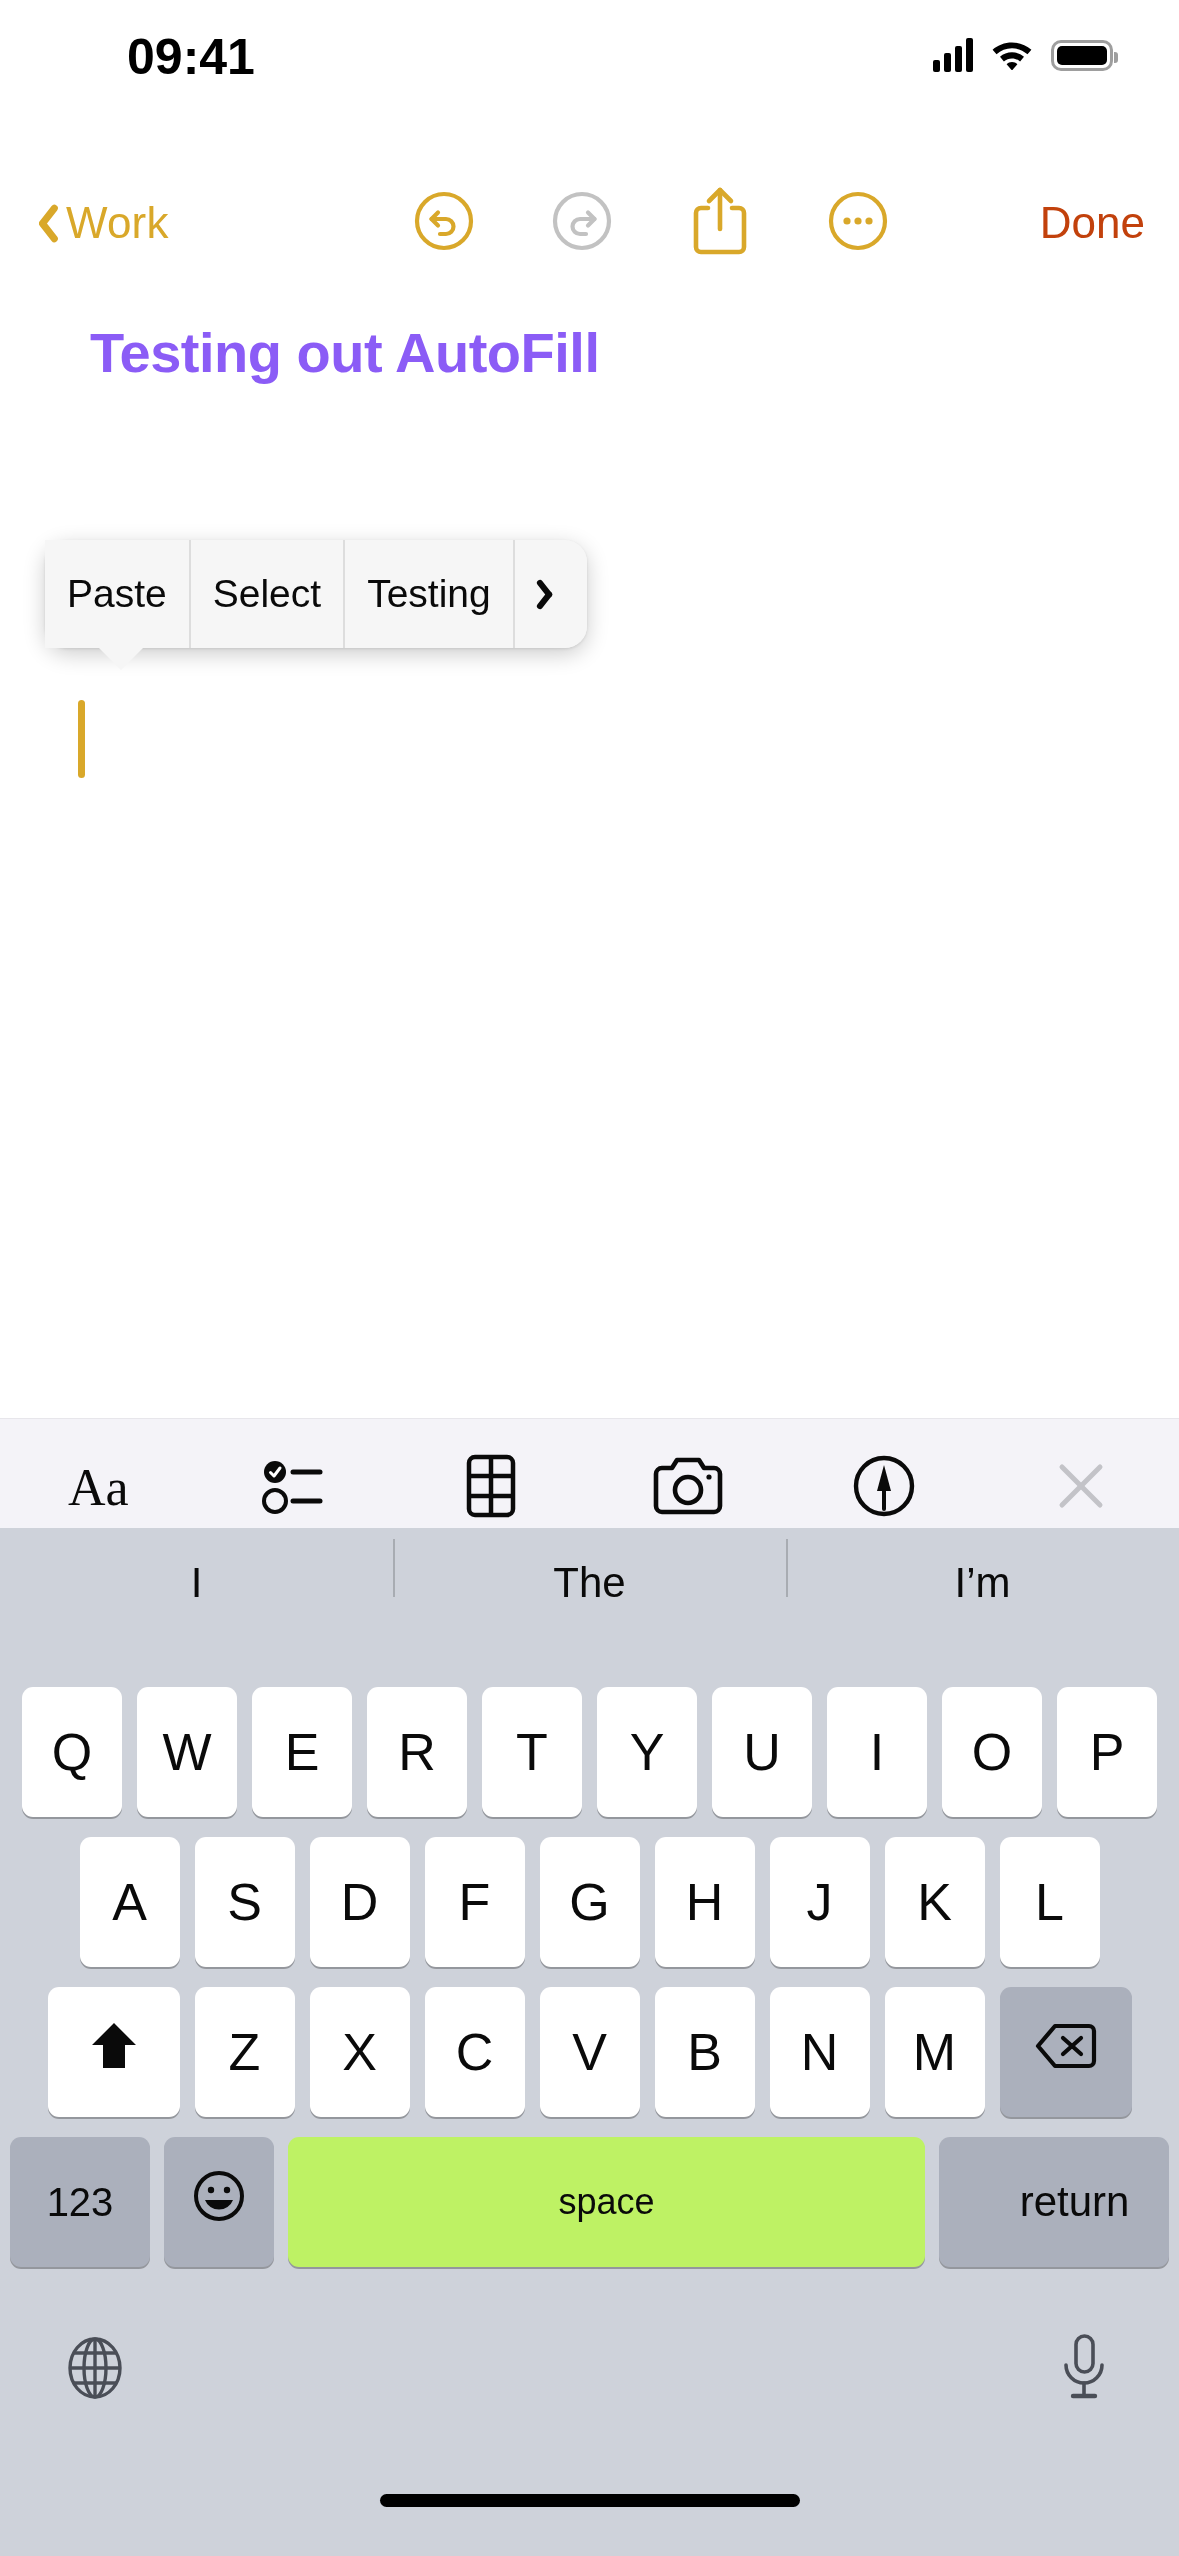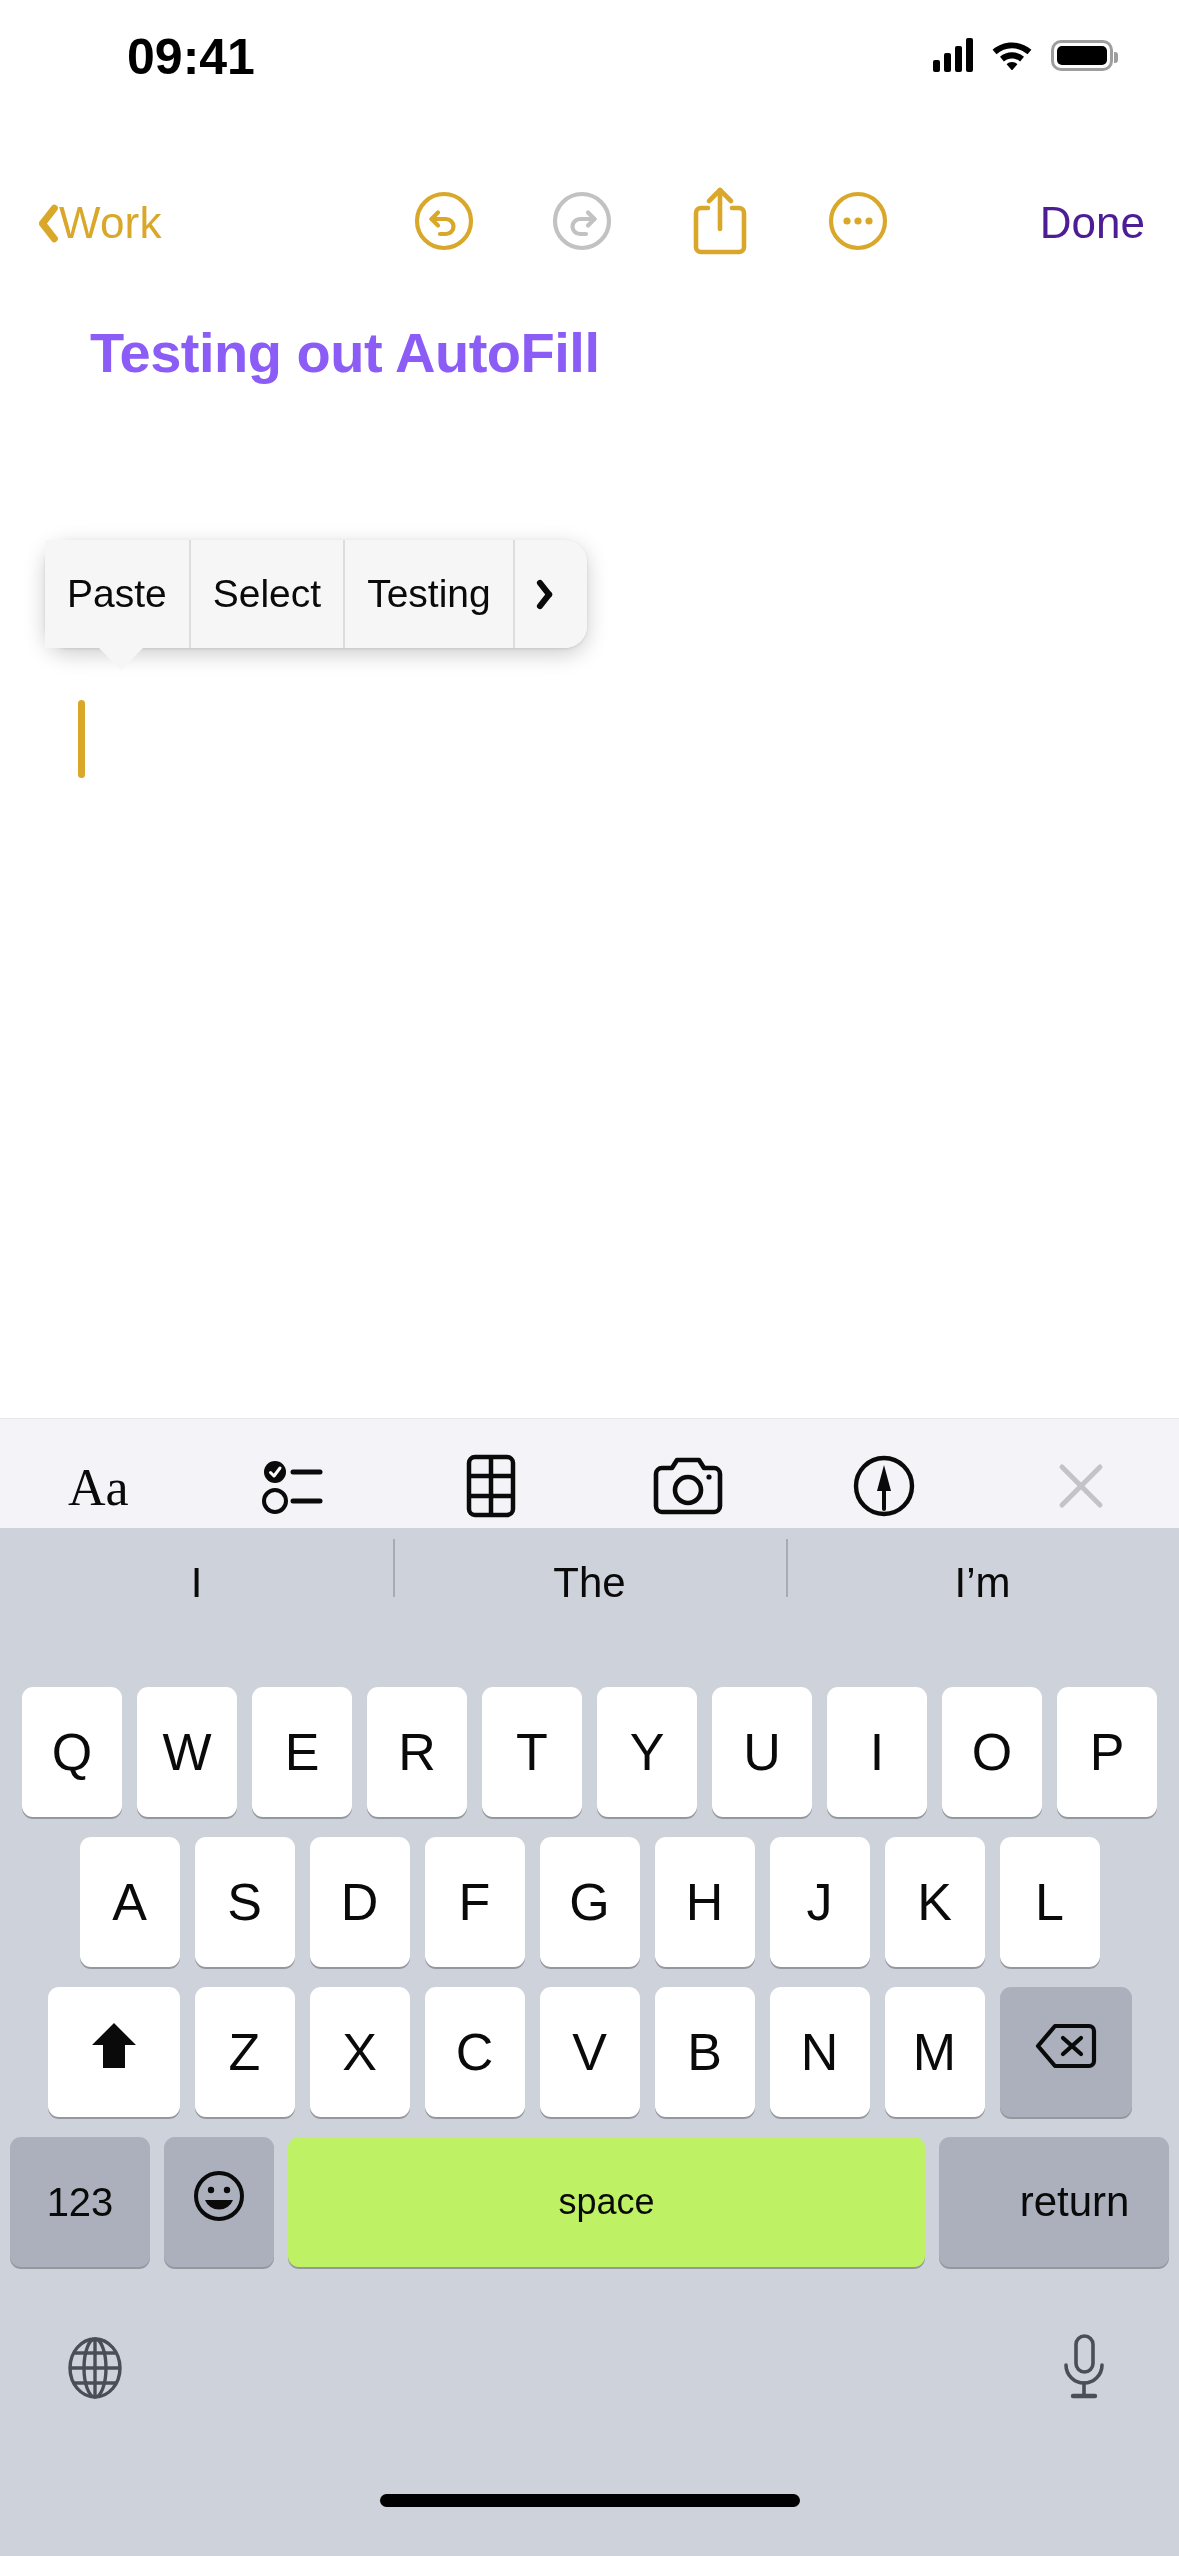--- a/index.html
+++ b/index.html
@@ -40,42 +40,42 @@
     background:rgba(0,0,0,0.38); border-radius:0 3px 3px 0;
   }
   .batt b { display:block; width:100%; height:100%; background:#000; border-radius:5px; }
 
   
   #nav-bar {
     position:absolute; top:175px; left:0; width:1179px; height:110px;
   }
   #nav-back {
     position:absolute; left:28px; top:8px; height:80px;
-    display:flex; align-items:center; gap:5px; cursor:pointer;
+    display:flex; align-items:center; gap:12px; cursor:pointer;
   }
   #nav-back .chev { width:26px; height:46px; position:relative; }
   #nav-back .chev::before, #nav-back .chev::after {
     content:""; position:absolute; left:9px; width:7px; height:26px;
     background:#D9A82A; border-radius:4px;
   }
   #nav-back .chev::before { top:0px; transform:rotate(38deg); transform-origin:bottom center; }
   #nav-back .chev::after  { top:21px; transform:rotate(-38deg); transform-origin:top center; }
   #nav-back span { font-size:44px; color:#D9A82A; letter-spacing:0.2px; }
 
   .nav-icon-btn {
     position:absolute; top:8px; width:80px; height:80px;
     display:flex; align-items:center; justify-content:center; cursor:pointer;
   }
   #nav-undo { left:404px; }
   #nav-redo { left:542px; }
   #nav-share{ left:680px; }
   #nav-more { left:818px; }
   #nav-done {
     position:absolute; right:34px; top:8px; height:80px;
-    display:flex; align-items:center; font-size:44px; color:#4c1d95; cursor:pointer;margin-left:40px;
+    display:flex; align-items:center; font-size:44px; color:#c2410c; cursor:pointer;margin-left:40px;
   }
 
   
   #note-title {
     position:absolute; left:44px; top:320px; width:1080px;
     font-size:56px; font-weight:bold; color:#8b5cf6; letter-spacing:-0.5px;margin-left:46px;
   }
   #note-caret {
     position:absolute; left:78px; top:700px; width:7px; height:78px;
     background:#D9A82A; border-radius:4px;

